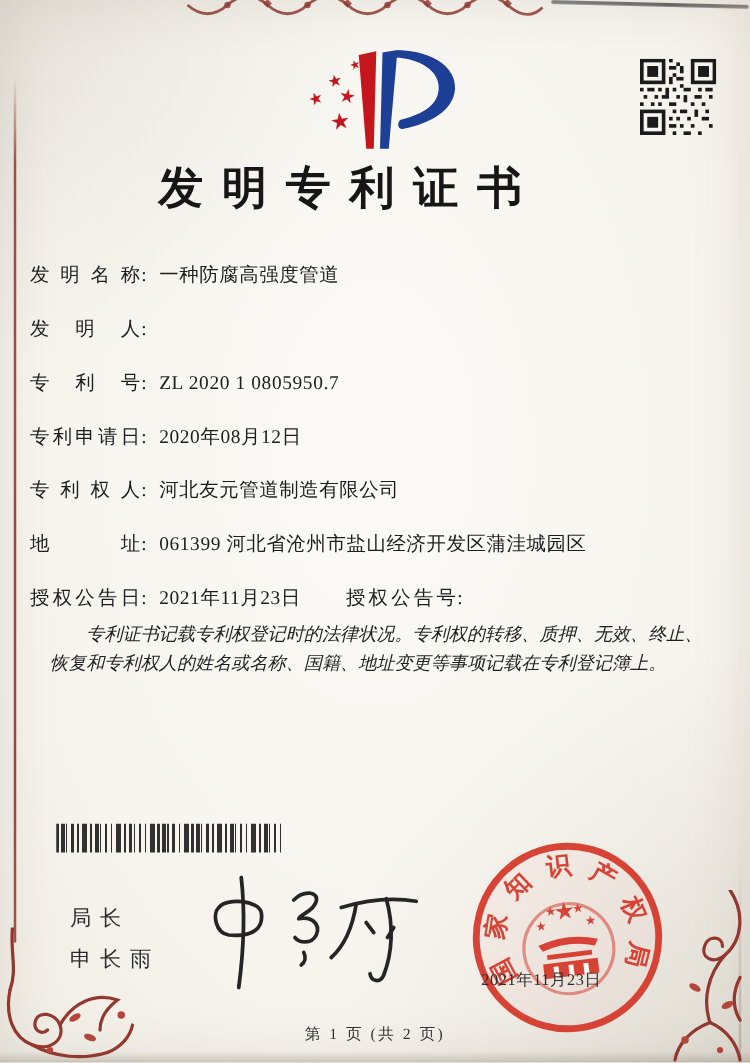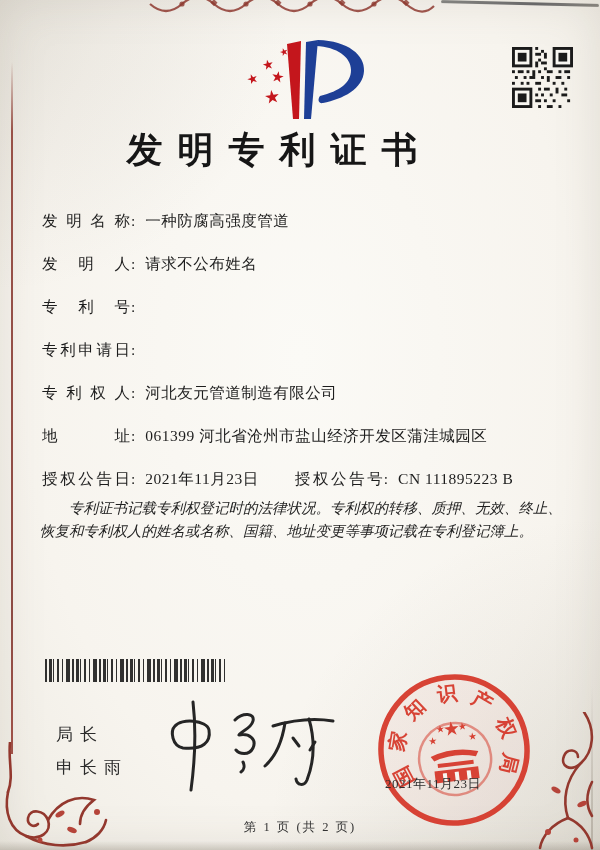--- a/index.html
+++ b/index.html
@@ -26,21 +26,21 @@
     background:linear-gradient(transparent,rgba(120,112,98,.28));}
   .orn-bl{position:absolute;left:0;top:742px;width:118px;height:108px;}
   .orn-br{position:absolute;left:498px;top:712px;width:102px;height:138px;}
   
   .cert-no{position:absolute;left:38px;top:32px;font-size:15px;letter-spacing:1.5px;color:#3a3a3a;}
   .logo{position:absolute;left:243px;top:30px;width:135px;height:94px;}
   .qr{position:absolute;left:512px;top:47px;width:61px;height:61px;}
   .title{position:absolute;left:0;top:126px;width:544px;text-align:center;
     font-size:36px;font-weight:700;letter-spacing:15px;padding-left:15px;box-sizing:border-box;color:#161616;}
   
-  .fields{position:absolute;left:42px;top:210px;width:534px;font-size:15.5px;color:#1d1d1d;}
+  .fields{position:absolute;left:24px;top:210px;width:534px;font-size:15.5px;color:#1d1d1d;}
   .frow{display:flex;align-items:baseline;line-height:22px;margin-bottom:21px;white-space:nowrap;}
   .flabel{display:inline-block;width:88px;text-align:justify;text-align-last:justify;}
   .fcolon{margin:0 10px 0 1px;}
   .fvalue{letter-spacing:.5px;}
   .pair2{margin-left:36px;}
   
   .body-text{position:absolute;left:40px;top:497px;width:528px;font-size:14.5px;
     line-height:22.5px;font-style:italic;color:#1f1f1f;}
   .body-text p{margin:0;text-indent:2em;}
   
@@ -197,47 +197,47 @@
 
   <div class="fields">
     <div class="frow">
       <span class="flabel">发明名称</span>
         <span class="fcolon">:</span>
         <span class="fvalue">一种防腐高强度管道</span>
     </div>
     <div class="frow">
       <span class="flabel">发明人</span>
         <span class="fcolon">:</span>
-        <span class="fvalue">请求不公布姓名</span>
     </div>
     <div class="frow">
       <span class="flabel">专利号</span>
         <span class="fcolon">:</span>
+        <span class="fvalue">ZL 2020 1 0805950.7</span>
     </div>
     <div class="frow">
       <span class="flabel">专利申请日</span>
         <span class="fcolon">:</span>
+        <span class="fvalue">2020年08月12日</span>
     </div>
     <div class="frow">
       <span class="flabel">专利权人</span>
         <span class="fcolon">:</span>
         <span class="fvalue">河北友元管道制造有限公司</span>
     </div>
     <div class="frow">
       <span class="flabel">地址</span>
         <span class="fcolon">:</span>
         <span class="fvalue">061399 河北省沧州市盐山经济开发区蒲洼城园区</span>
     </div>
     <div class="frow">
       <span class="flabel">授权公告日</span>
         <span class="fcolon">:</span>
         <span class="fvalue">2021年11月23日</span>
         <span class="flabel pair2">授权公告号</span>
         <span class="fcolon">:</span>
-        <span class="fvalue">CN 111895223 B</span>
     </div>
   </div>
 
   <div class="body-text">
     <p>专利证书记载专利权登记时的法律状况。专利权的转移、质押、无效、终止、恢复和专利权人的姓名或名称、国籍、地址变更等事项记载在专利登记簿上。</p>
   </div>
 
   <div class="barcode"></div>
 
   <div class="director">

